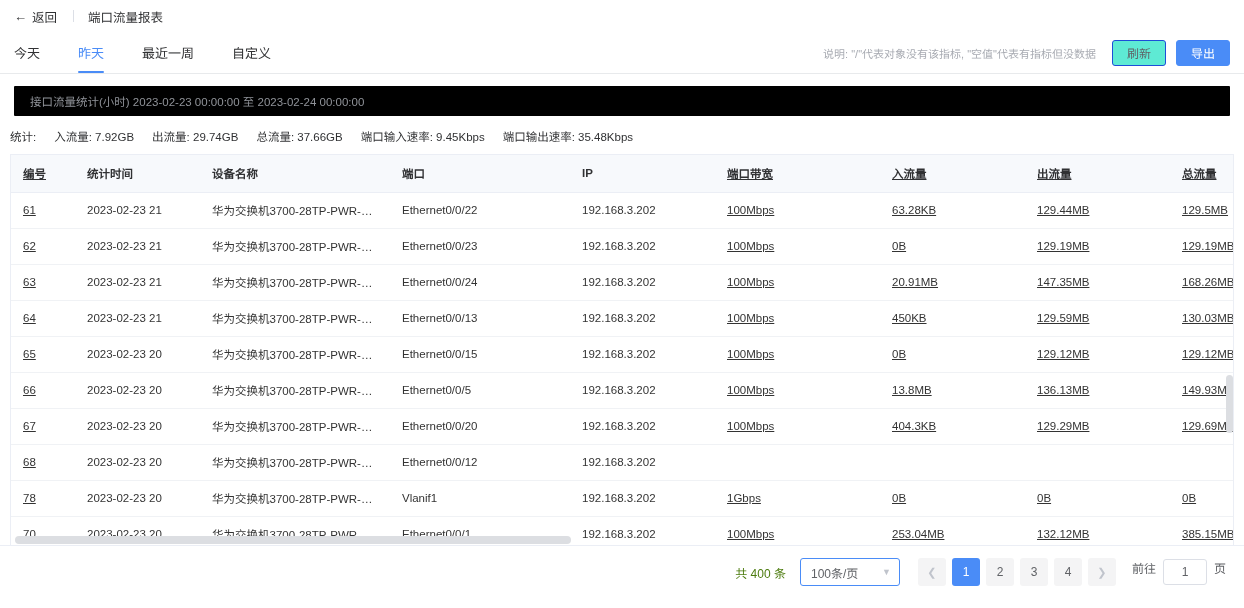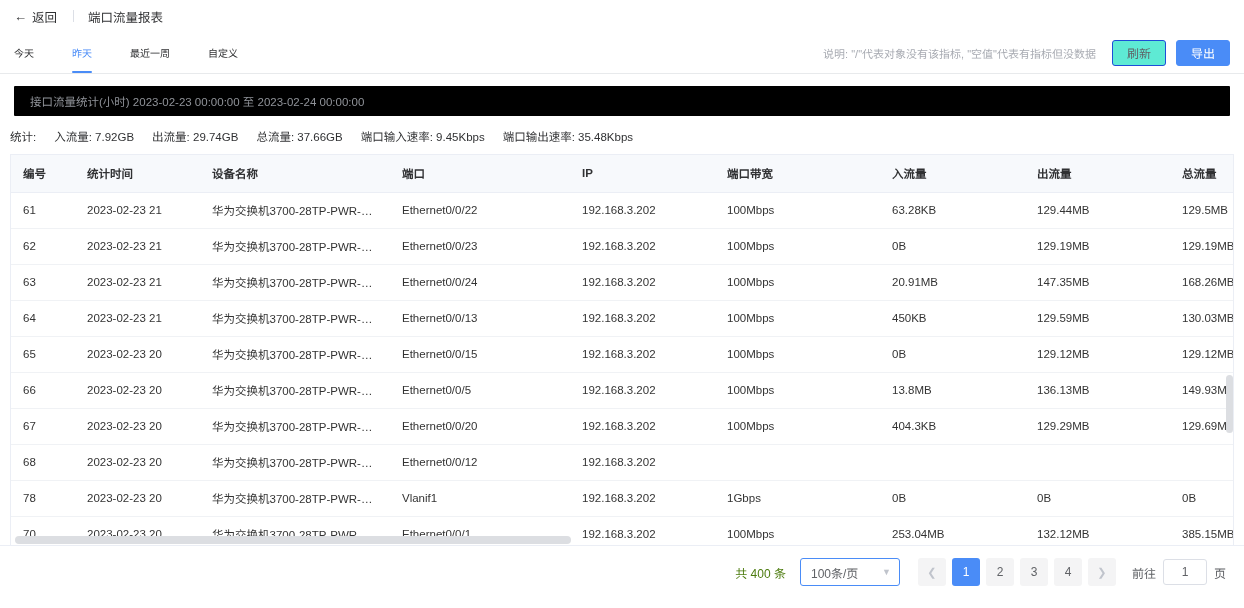--- a/index.html
+++ b/index.html
@@ -76,21 +76,21 @@
     height: 100%;
     gap: 0;
   }
   .tab {
     position: relative;
     height: 100%;
     display: flex;
     align-items: center;
     padding: 0 28px 0 0;
     margin-right: 10px;
-    font-size: 10px;
+    font-size: 13px;
     color: #303133;
     cursor: pointer;
     user-select: none;
   }
   .tab:first-child { }
   .tab.active {
     color: #4a8cf7;
   }
   .tab.active::after {
     content: "";
@@ -218,21 +218,21 @@
   }
   .col-no     { width: 64px;  }
   .col-time   { width: 125px; }
   .col-dev    { width: 190px; }
   .col-port   { width: 180px; }
   .col-ip     { width: 145px; }
   .col-bw     { width: 165px; }
   .col-in     { width: 145px; }
   .col-out    { width: 145px; }
   .col-total  { width: 123px; }
-  .c-center { text-align: left; }
+  .c-center { text-align: left; text-decoration: underline; }
 
   
   .vscroll {
     position: absolute;
     top: 37px;
     right: 0px;
     width: 7px;
     height: 354px;
     background: transparent;
   }
@@ -330,21 +330,20 @@
   .pg.active {
     background: #4a8cf7;
     color: #fff;
   }
   .pg.arrow {
     color: #c0c4cc;
     font-size: 11px;
   }
   .goto {
     display: flex;
-    align-items: center;
     gap: 7px;
     color: #606266;
     font-size: 12px;
   }
   .goto input {
     width: 44px;
     height: 26px;
     border: 1px solid #dcdfe6;
     border-radius: 3px;
     text-align: center;

